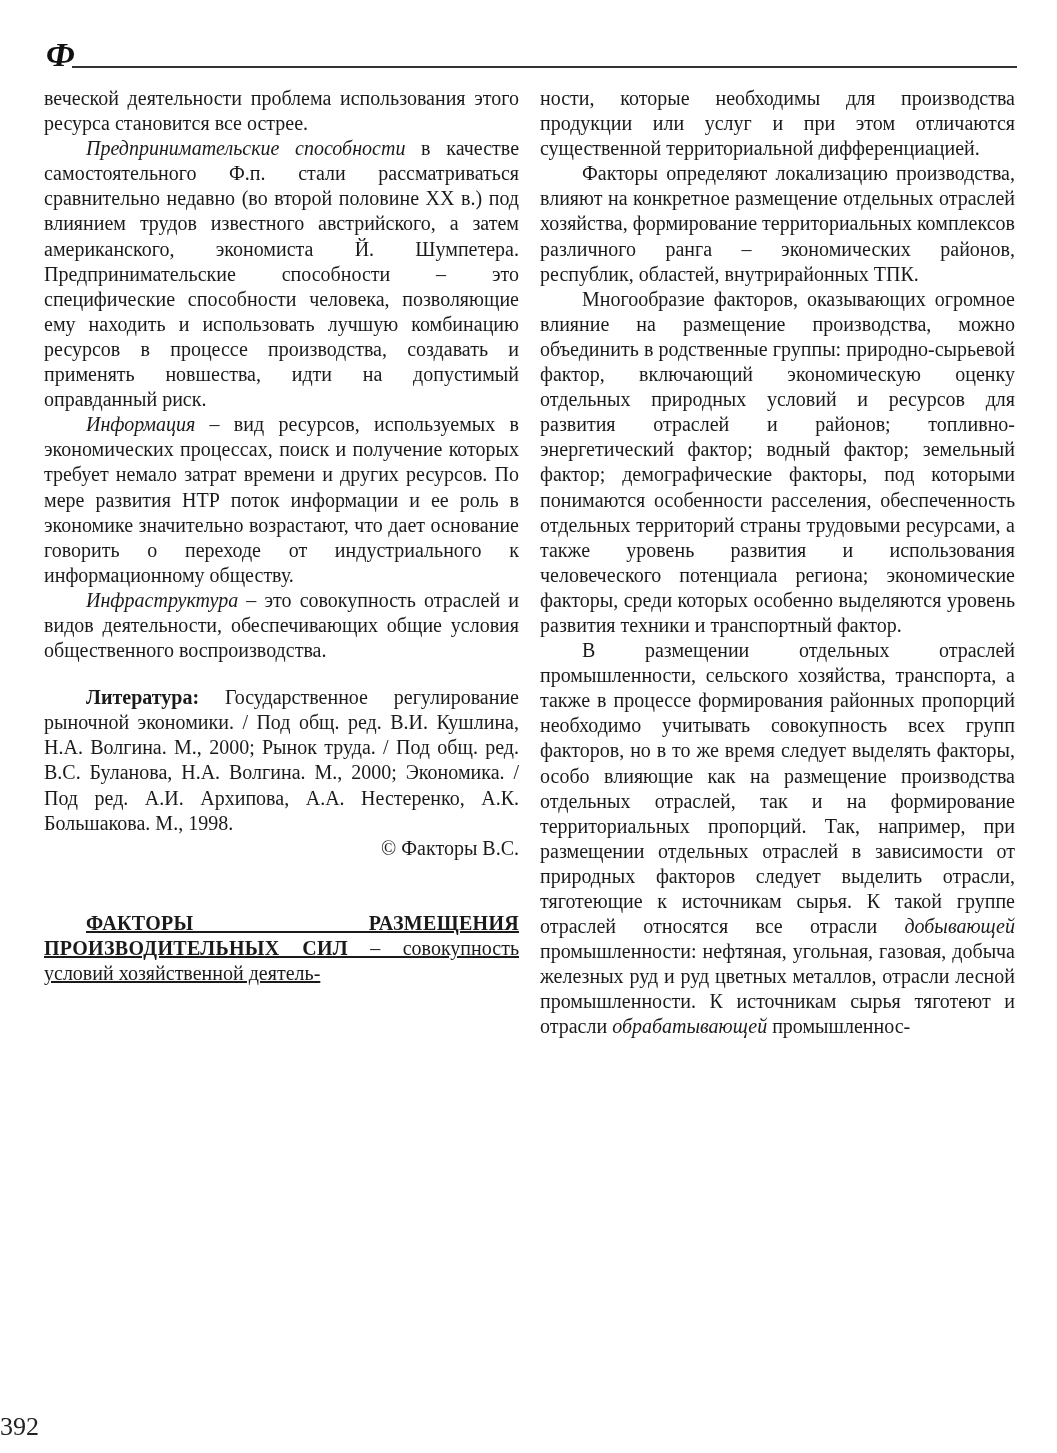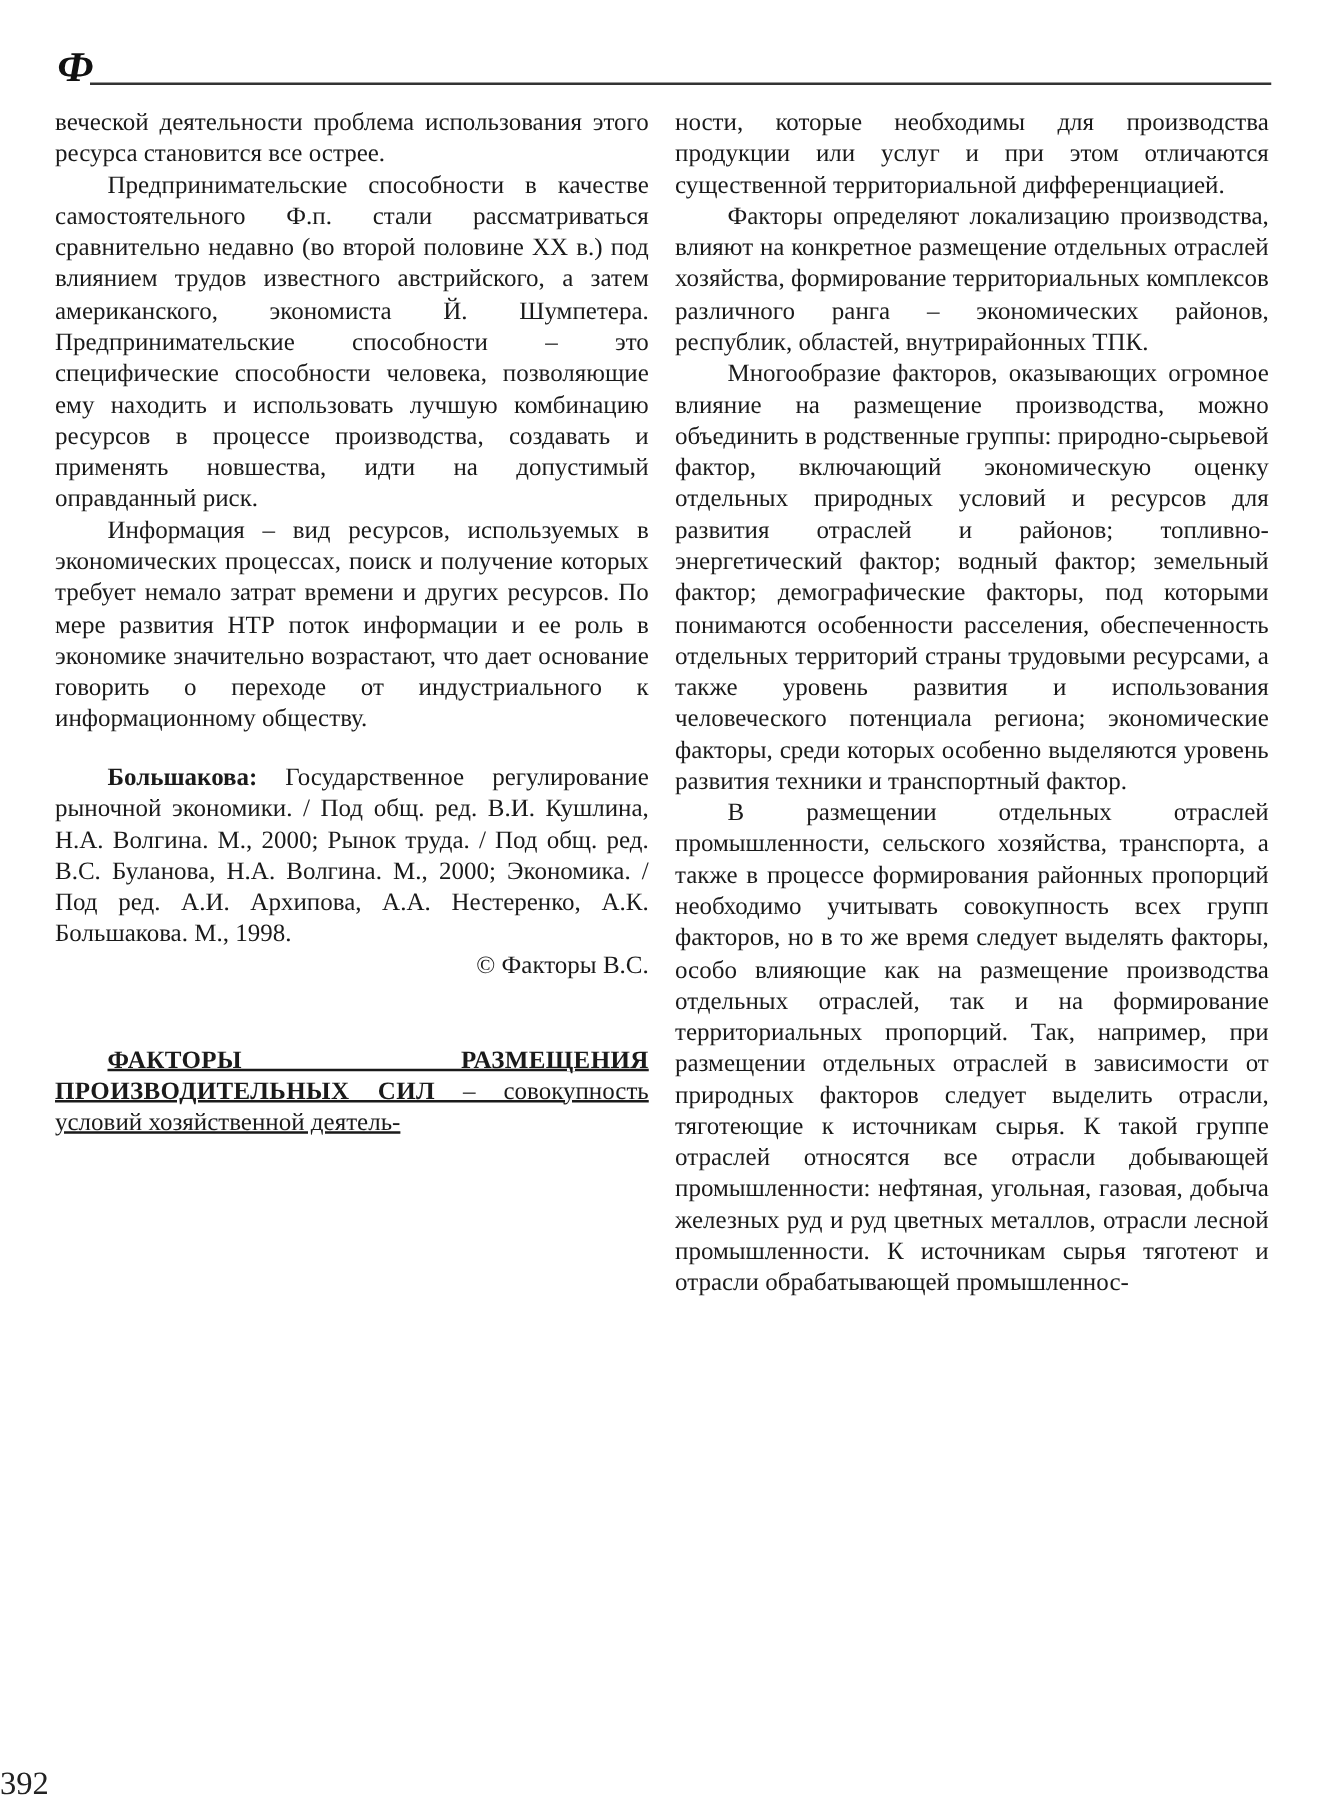--- a/index.html
+++ b/index.html
@@ -23,21 +23,21 @@
     .col {
       position: absolute; top: 86px; width: 475px;
       font-size: 20px; line-height: 25.1px; text-align: justify;
       hyphens: none;
     }
     .col-left { left: 44px; }
     .col-right { left: 540px; top: 86px; }
     .col p { margin: 0; text-indent: 0; }
     .col p.indent { text-indent: 42px; }
     .col p.cont { text-indent: 0; }
-    .em { }
+    .em { font-style: italic; }
     .b { font-weight: bold; }
     .lit { margin-top: 22px !important; }
     .copy { text-align: right; margin: 0; }
     .article { margin-top: 50px !important; text-decoration: underline; }
     .article .title { font-weight: bold; letter-spacing: 0.3px; }
     .page-number {
       position: absolute; left: 0; width: 1057px; top: 1412px;
       font-size: 26px; color: #222;
     }
   </style>
@@ -46,21 +46,22 @@
 
 <div class="running-head">
   <span class="running-letter">Ф</span>
   <div class="running-rule"></div>
 </div>
 
 <div class="col col-left">
   <p class="cont">вечеcкой деятельности проблема использования этого ресурса становится все острее.</p>
   <p class="indent"><span class="em">Предпринимательские способности</span><span> в качестве самостоятельного Ф.п. стали рассматриваться сравнительно недавно (во второй половине XX в.) под влиянием трудов известного австрийского, а затем американского, экономиста Й. Шумпетера. Предпринимательские способности – это специфические способности человека, позволяющие ему находить и использовать лучшую комбинацию ресурсов в процессе производства, создавать и применять новшества, идти на допустимый оправданный риск.</span></p>
   <p class="indent"><span class="em">Информация</span><span> – вид ресурсов, используемых в экономических процессах, поиск и получение которых требует немало затрат времени и других ресурсов. По мере развития НТР поток информации и ее роль в экономике значительно возрастают, что дает основание говорить о переходе от индустриального к информационному обществу.</span></p>
-  <p class="indent lit"><span class="b">Большакова:</span><span> Государственное регулирование рыночной экономики. / Под общ. ред. В.И. Кушлина, Н.А. Волгина. М., 2000; Рынок труда. / Под общ. ред. В.С. Буланова, Н.А. Волгина. М., 2000; Экономика. / Под ред. А.И. Архипова, А.А. Нестеренко, А.К. Большакова. М., 1998.</span></p>
+  <p class="indent"><span class="em">Инфраструктура</span><span> – это совокупность отраслей и видов деятельности, обеспечивающих общие условия общественного воспроизводства.</span></p>
+  <p class="indent lit"><span class="b">Литература:</span><span> Государственное регулирование рыночной экономики. / Под общ. ред. В.И. Кушлина, Н.А. Волгина. М., 2000; Рынок труда. / Под общ. ред. В.С. Буланова, Н.А. Волгина. М., 2000; Экономика. / Под ред. А.И. Архипова, А.А. Нестеренко, А.К. Большакова. М., 1998.</span></p>
   <p class="copy">© Факторы В.С.</p>
   <p class="indent article"><span class="title">ФАКТОРЫ РАЗМЕЩЕНИЯ ПРОИЗВОДИТЕЛЬНЫХ СИЛ</span><span> – совокупность условий хозяйственной деятель-</span></p>
 </div>
 
 <div class="col col-right">
   <p class="cont">ности, которые необходимы для производства продукции или услуг и при этом отличаются существенной территориальной дифференциацией.</p>
   <p class="indent">Факторы определяют локализацию производства, влияют на конкретное размещение отдельных отраслей хозяйства, формирование территориальных комплексов различного ранга – экономических районов, республик, областей, внутрирайонных ТПК.</p>
   <p class="indent">Многообразие факторов, оказывающих огромное влияние на размещение производства, можно объединить в родственные группы: природно-сырьевой фактор, включающий экономическую оценку отдельных природных условий и ресурсов для развития отраслей и районов; топливно-энергетический фактор; водный фактор; земельный фактор; демографические факторы, под которыми понимаются особенности расселения, обеспеченность отдельных территорий страны трудовыми ресурсами, а также уровень развития и использования человеческого потенциала региона; экономические факторы, среди которых особенно выделяются уровень развития техники и транспортный фактор.</p>
   <p class="indent"><span>В размещении отдельных отраслей промышленности, сельского хозяйства, транспорта, а также в процессе формирования районных пропорций необходимо учитывать совокупность всех групп факторов, но в то же время следует выделять факторы, особо влияющие как на размещение производства отдельных отраслей, так и на формирование территориальных пропорций. Так, например, при размещении отдельных отраслей в зависимости от природных факторов следует выделить отрасли, тяготеющие к источникам сырья. К такой группе отраслей относятся все отрасли </span><span class="em">добывающей</span><span> промышленности: нефтяная, угольная, газовая, добыча железных руд и руд цветных металлов, отрасли лесной промышленности. К источникам сырья тяготеют и отрасли </span><span class="em">обрабатывающей</span><span> промышленнос-</span></p>
 </div>

